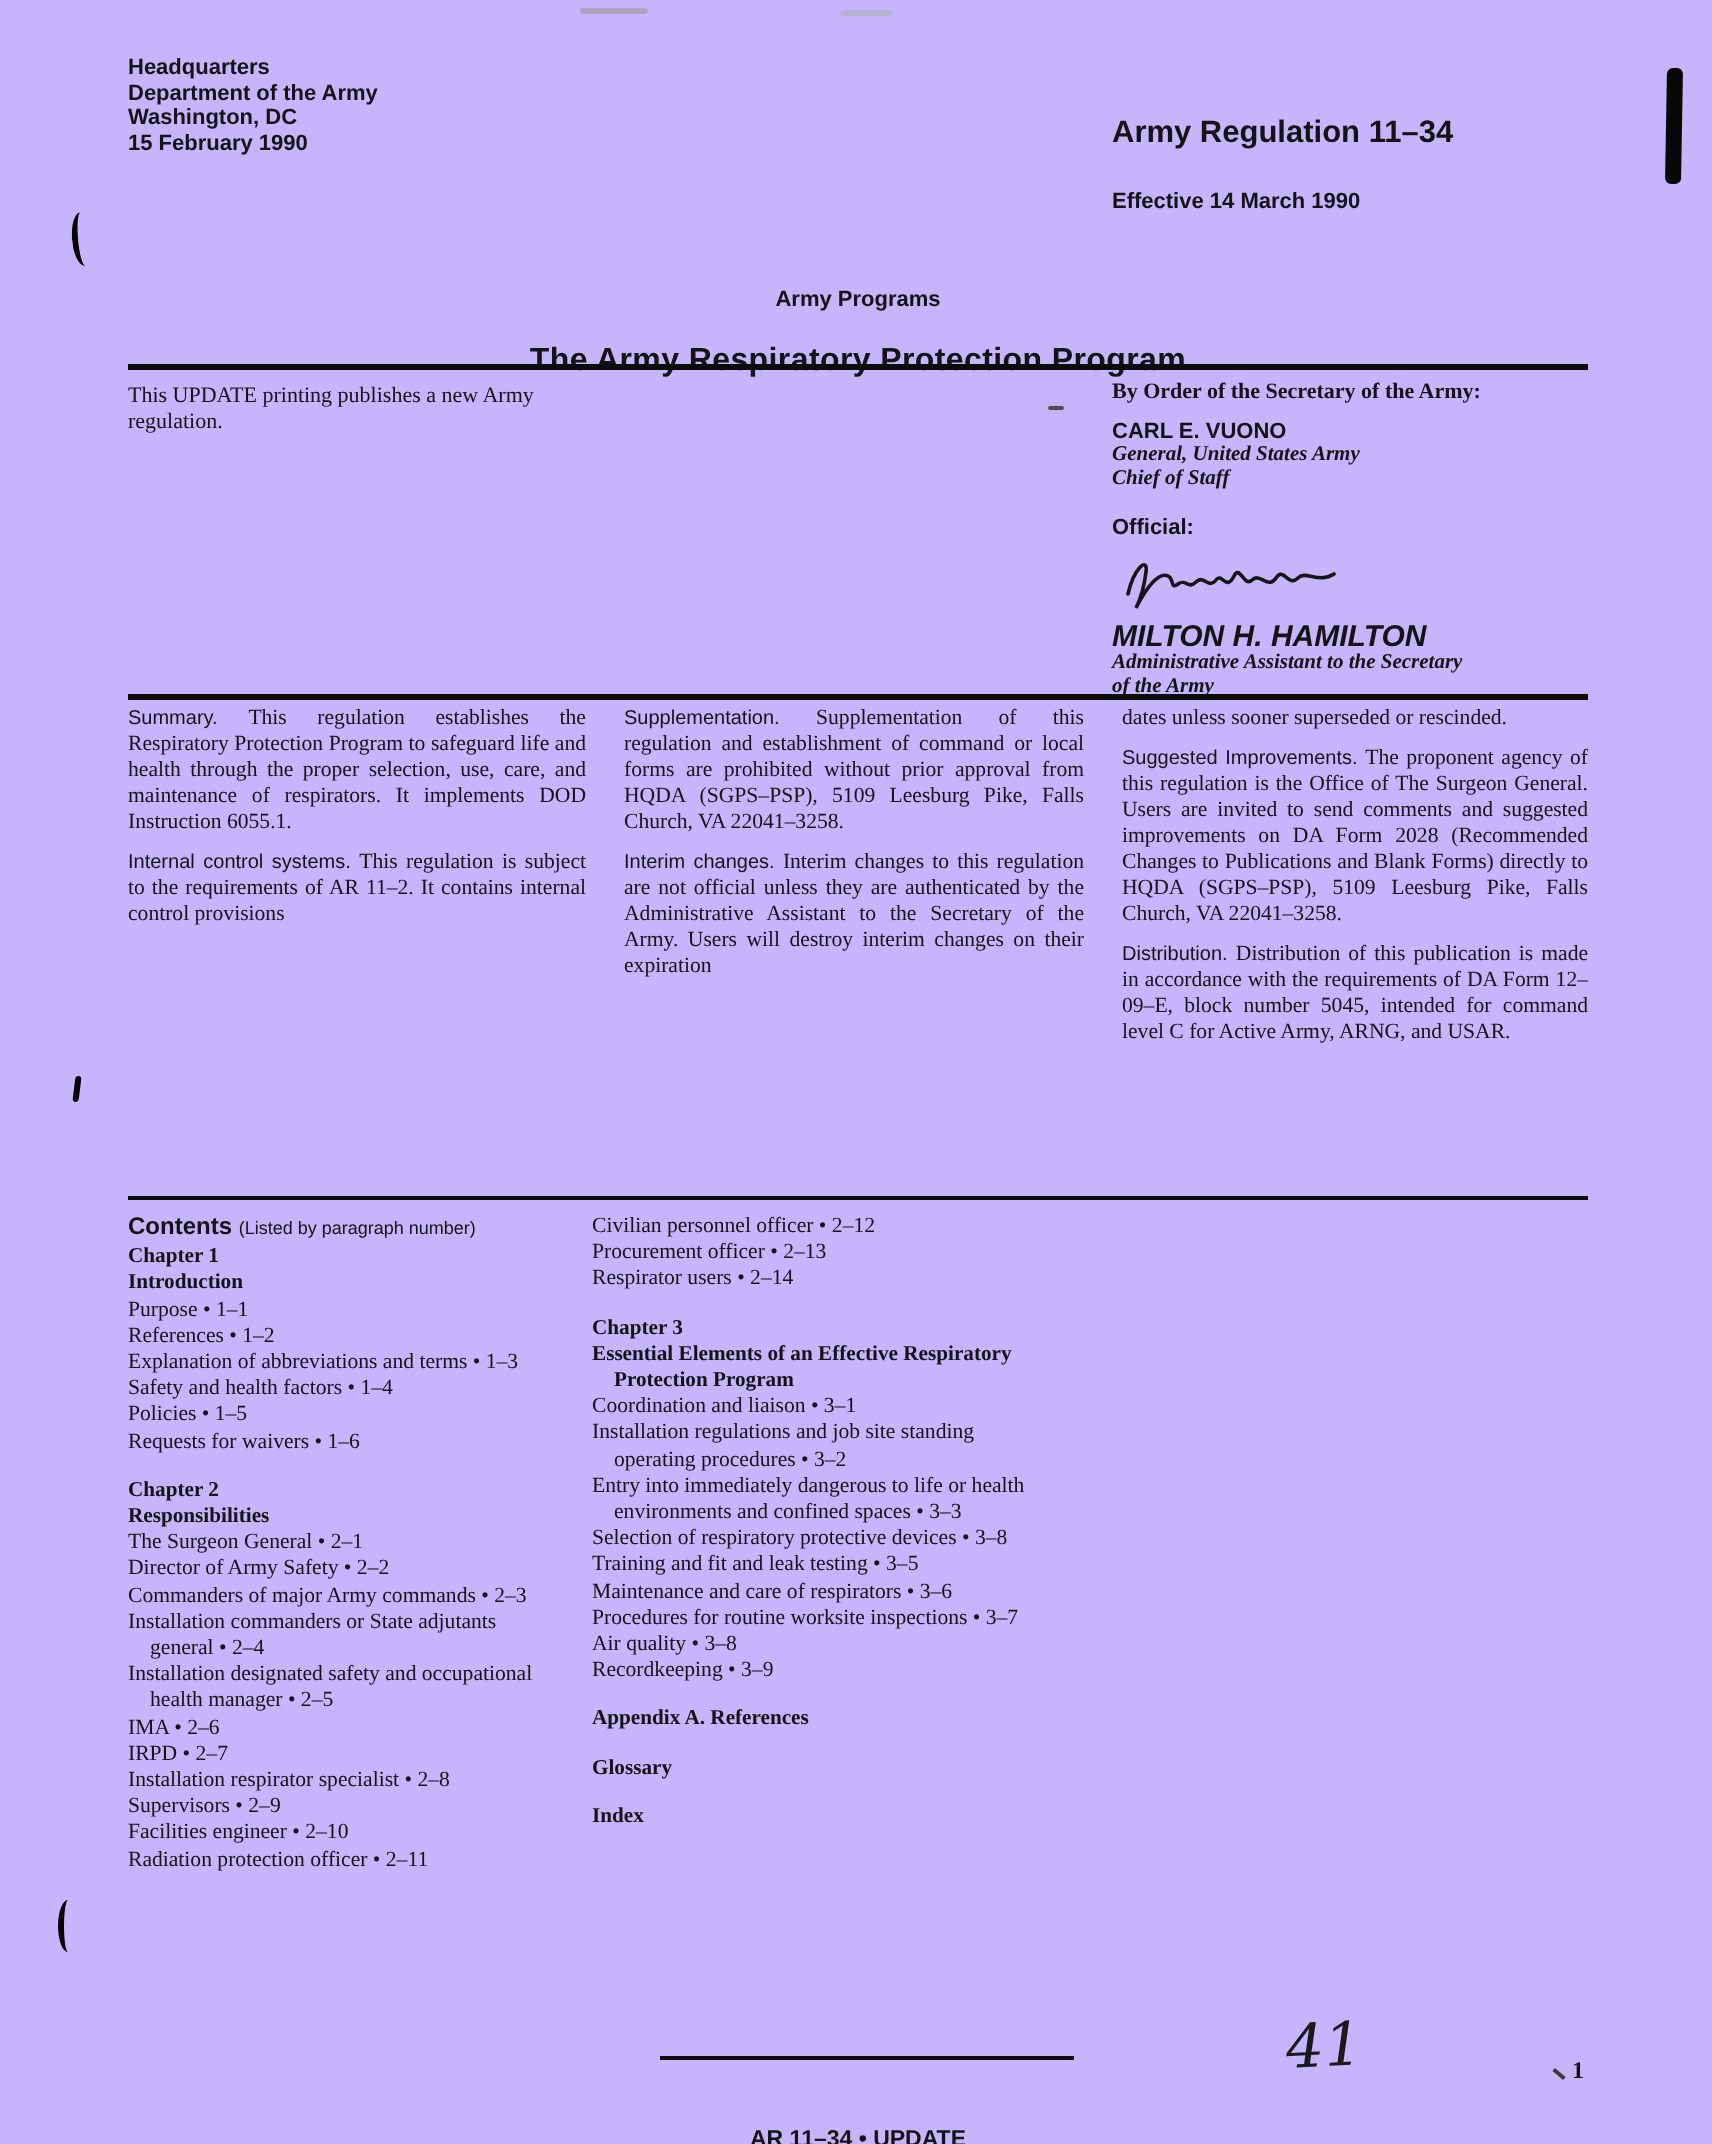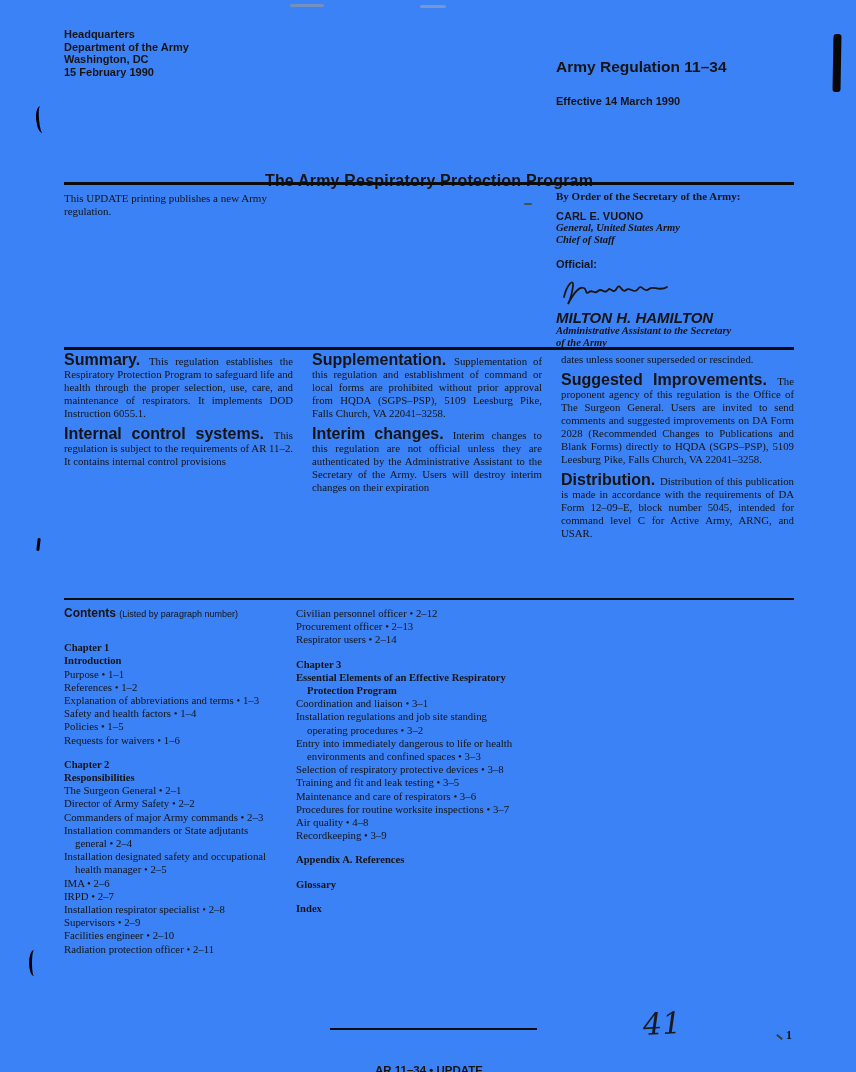--- a/index.html
+++ b/index.html
@@ -1,19 +1,19 @@
 <!DOCTYPE html>
 <html><head>
 <meta charset="utf-8">
 <style>
   * { margin:0; padding:0; box-sizing:border-box; }
   html,body { background:#d9d9d9; }
   .page {
     position:relative; width:856px; height:1072px; margin:0 auto;
-    background:#3b82f6; color:#141414; overflow:hidden;
+    background:#c4b5fd; color:#141414; overflow:hidden;
     font-family:"Liberation Serif", serif;
   }
   .sans-b { font-family:"Liberation Sans", sans-serif; font-weight:700;margin-top:32px; }
 
   
   .hdr-left { position:absolute; left:64px; top:28px;
     font-family:"Liberation Sans",sans-serif; font-weight:700;
     font-size:11px; line-height:12.5px; }
   .reg-num { position:absolute; left:556px; top:26px; font-size:15.5px; }
   .effective { position:absolute; left:556px; top:63px; font-size:11px; }
@@ -39,27 +39,27 @@
   .asst-name { font-size:15px; margin-top:2px;font-style:italic; }
   .asst-title { font-weight:700; font-style:italic; font-size:10.5px; line-height:12px; width:180px; }
 
   
   .preamble-col { position:absolute; top:353px; font-size:10.8px; line-height:13px;
     text-align:justify; }
   .pc1 { left:64px;  width:229px; }
   .pc2 { left:312px; width:230px; }
   .pc3 { left:561px; width:233px; }
   .pre-block { margin-bottom:7px; }
-  .lead { font-family:"Liberation Sans",sans-serif; font-weight:700; font-size:16px; }
+  .lead { font-family:"Liberation Sans",sans-serif; font-weight:400; font-size:10px; }
 
   
   .toc-col { position:absolute; top:607px; font-size:10.8px; line-height:13.2px; }
   .tc1 { left:64px;  width:207px; }
   .tc2 { left:296px; width:218px; }
-  .toc-heading { font-family:"Liberation Sans",sans-serif; font-weight:700; font-size:12px; margin-bottom:20px; }
+  .toc-heading { font-family:"Liberation Sans",sans-serif; font-weight:700; font-size:12px; margin-bottom:1px; }
   .toc-heading .note { font-weight:400; font-size:9px; }
   .toc-chapter { font-family:Liberation Serif, serif; font-weight:700; font-size:10.6px;
     padding-left:11px; text-indent:-11px; }
   .toc-item { padding-left:11px; text-indent:-11px; }
   .toc-gap { height:11px; }
 
   
   .footer-rule { position:absolute; left:330px; top:1028px; width:207px; height:2px; background:#0d0d0d; }
   .footer-ref { position:absolute; left:64px; top:1032px; width:730px; text-align:center; font-size:11.5px; }
   .hand-num { position:absolute; left:643px; top:1006px;
@@ -97,20 +97,21 @@
   <div class="artifact tick-footer"></div>
 
   <div class="hdr-left">
       <div>Headquarters</div>
       <div>Department of the Army</div>
       <div>Washington, DC</div>
       <div>15 February 1990</div>
     </div>
   <div class="reg-num sans-b">Army Regulation 11–34</div>
   <div class="effective sans-b">Effective 14 March 1990</div>
+  <div class="series sans-b">Army Programs</div>
   <div class="doc-title sans-b">The Army Respiratory Protection Program</div>
 
   <div class="rule rule1"></div>
 
   <div class="update-note">This UPDATE printing publishes a new Army regulation.</div>
 
   <div class="authority">
     <div class="by-order">By Order of the Secretary of the Army:</div>
     <div class="auth-name sans-b">CARL E. VUONO</div>
     <div class="auth-rank">General, United States Army</div>
@@ -181,21 +182,21 @@
         <div class="toc-gap"></div>
         <div class="toc-chapter">Chapter 3</div>
         <div class="toc-chapter">Essential Elements of an Effective Respiratory Protection Program</div>
         <div class="toc-item">Coordination and liaison • 3–1</div>
         <div class="toc-item">Installation regulations and job site standing operating procedures • 3–2</div>
         <div class="toc-item">Entry into immediately dangerous to life or health environments and confined spaces • 3–3</div>
         <div class="toc-item">Selection of respiratory protective devices • 3–8</div>
         <div class="toc-item">Training and fit and leak testing • 3–5</div>
         <div class="toc-item">Maintenance and care of respirators • 3–6</div>
         <div class="toc-item">Procedures for routine worksite inspections • 3–7</div>
-        <div class="toc-item">Air quality • 4–8</div>
+        <div class="toc-item">Air quality • 3–8</div>
         <div class="toc-item">Recordkeeping • 3–9</div>
         <div class="toc-gap"></div>
         <div class="toc-chapter">Appendix A. References</div>
         <div class="toc-gap"></div>
         <div class="toc-chapter">Glossary</div>
         <div class="toc-gap"></div>
         <div class="toc-chapter">Index</div>
       </div>
   </div>
 

